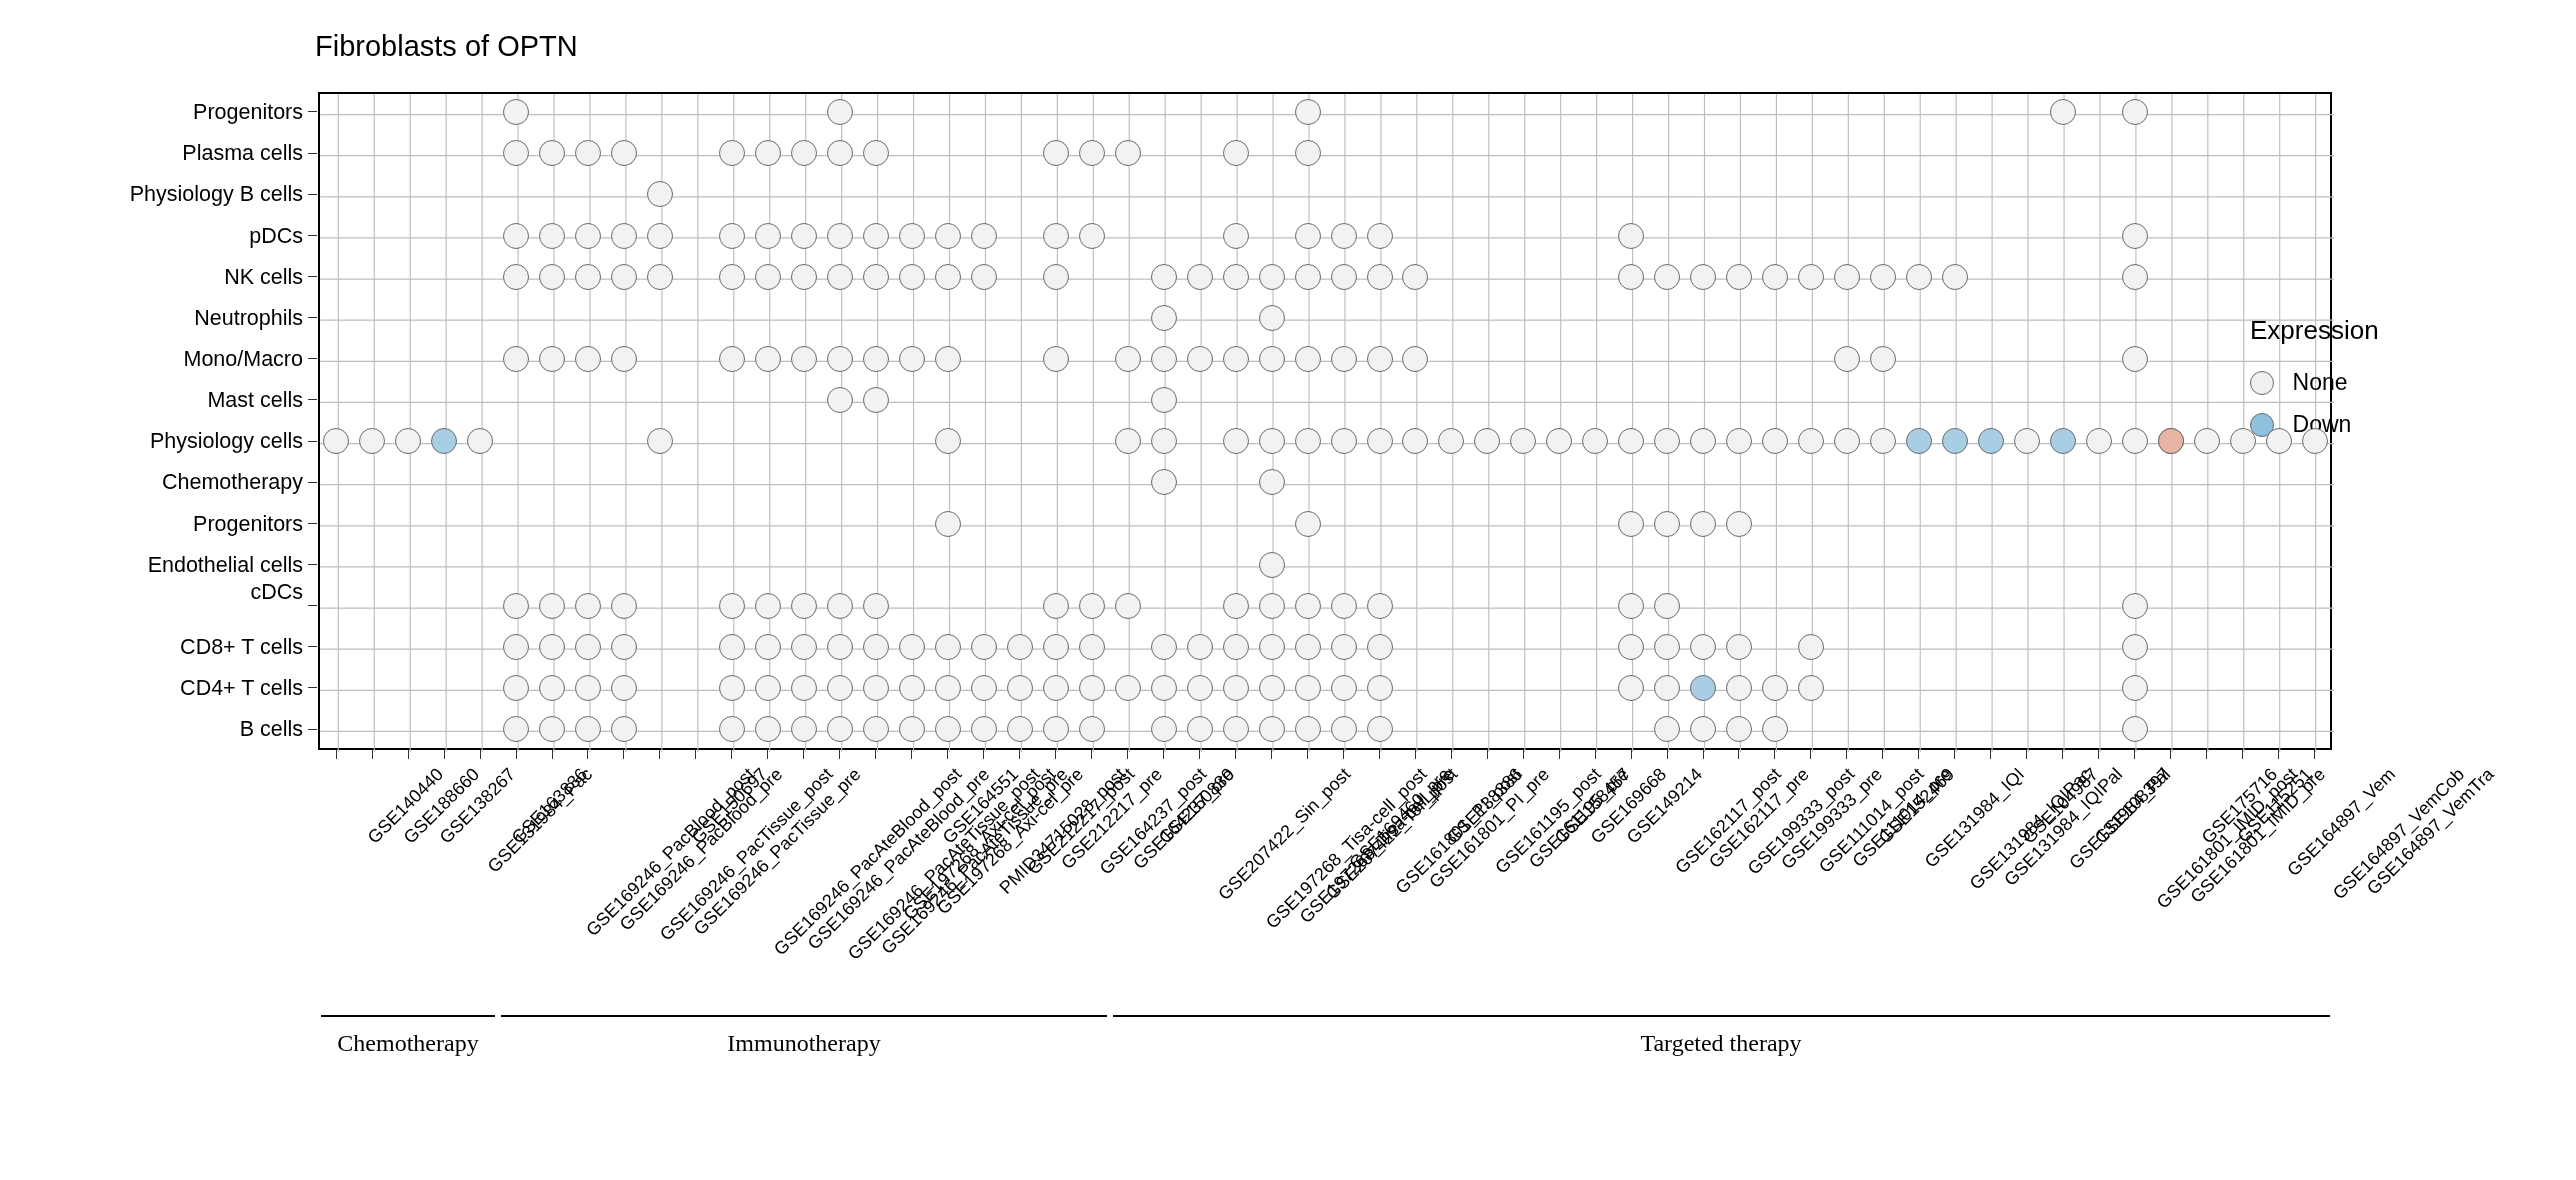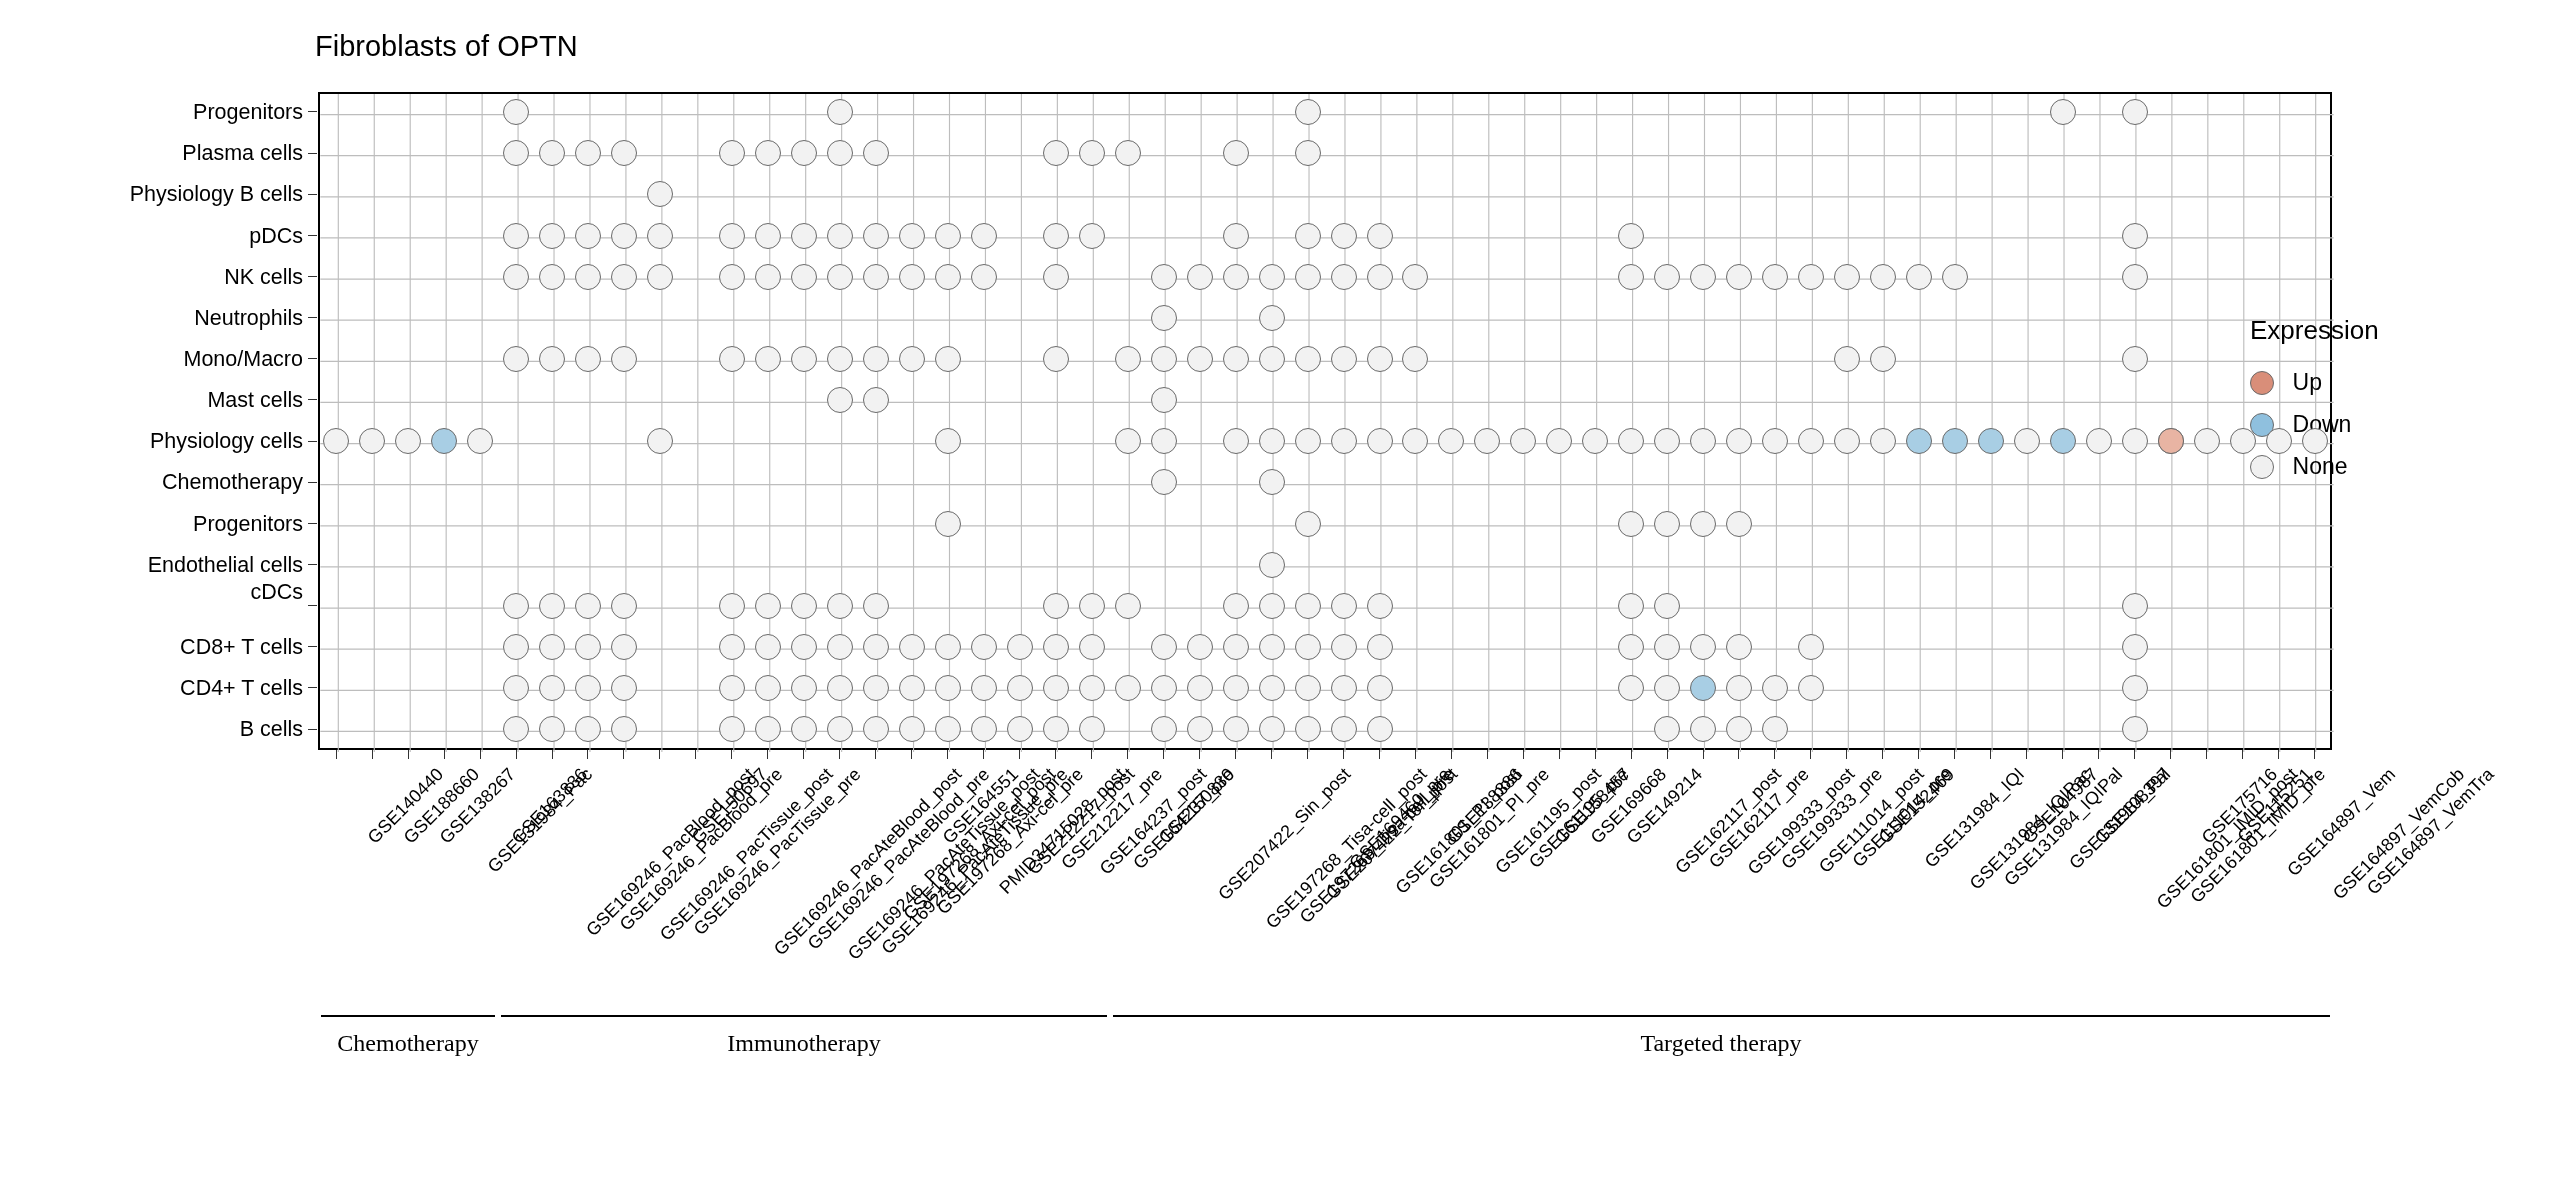--- a/index.html
+++ b/index.html
@@ -351,30 +351,26 @@
       <div class="xtick" style="left: 2278px; top: 750px;"></div>
       <div class="xlabel" style="left: 2277px; top: 764px;">GSE164897_VemCob</div>
       <div class="xtick" style="left: 2314px; top: 750px;"></div>
       <div class="xlabel" style="left: 2313px; top: 764px;">GSE164897_VemTra</div>
     </div>
 
   <div id="legend">
     <div class="legend-title">Expression</div>
     <div id="legend-rows">
         <div class="legend-row">
-          <div class="legend-swatch" style="background: rgb(217, 142, 121);"></div>
-          <div class="legend-label">Up</div>
+          <div class="legend-swatch" style="background: rgb(240, 240, 240);"></div>
+          <div class="legend-label">None</div>
         </div>
         <div class="legend-row">
           <div class="legend-swatch" style="background: rgb(143, 192, 222);"></div>
           <div class="legend-label">Down</div>
-        </div>
-        <div class="legend-row">
-          <div class="legend-swatch" style="background: rgb(240, 240, 240);"></div>
-          <div class="legend-label">None</div>
         </div>
       </div>
   </div>
 
   <div id="groups">
       <div class="group-line" style="left: 321px; top: 1015px; width: 174px;"></div>
       <div class="group-label" style="left: 408px; top: 1030px;">Chemotherapy</div>
       <div class="group-line" style="left: 501px; top: 1015px; width: 606px;"></div>
       <div class="group-label" style="left: 804px; top: 1030px;">Immunotherapy</div>
       <div class="group-line" style="left: 1113px; top: 1015px; width: 1217px;"></div>

